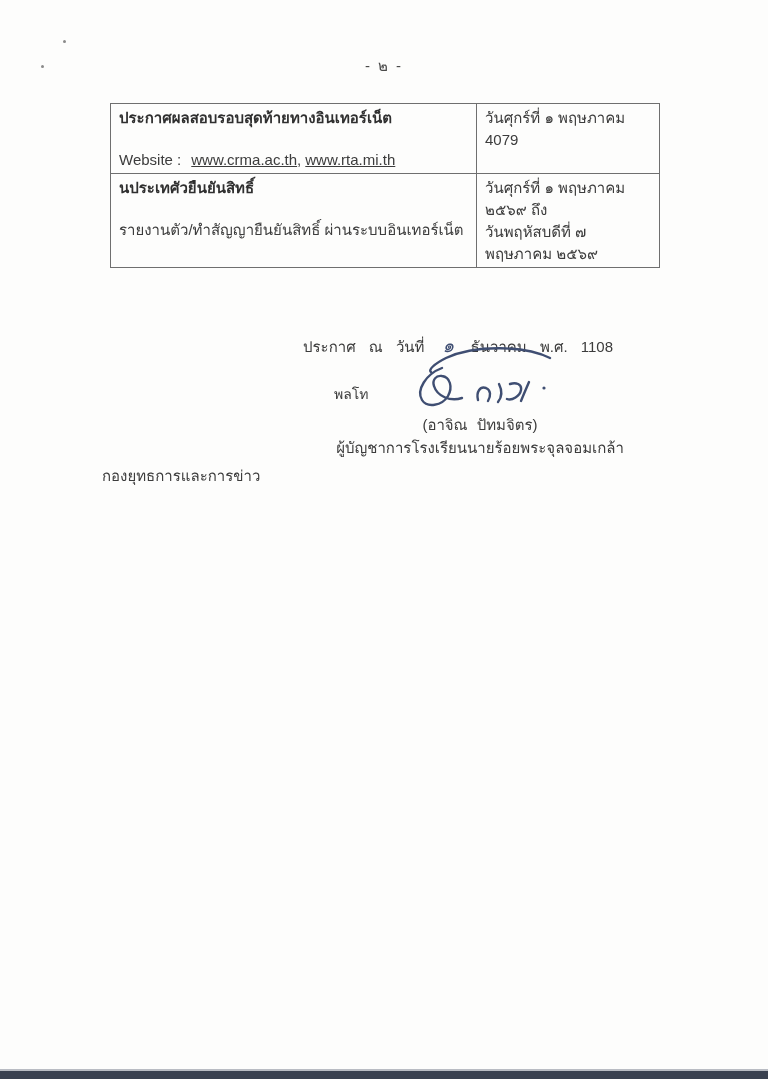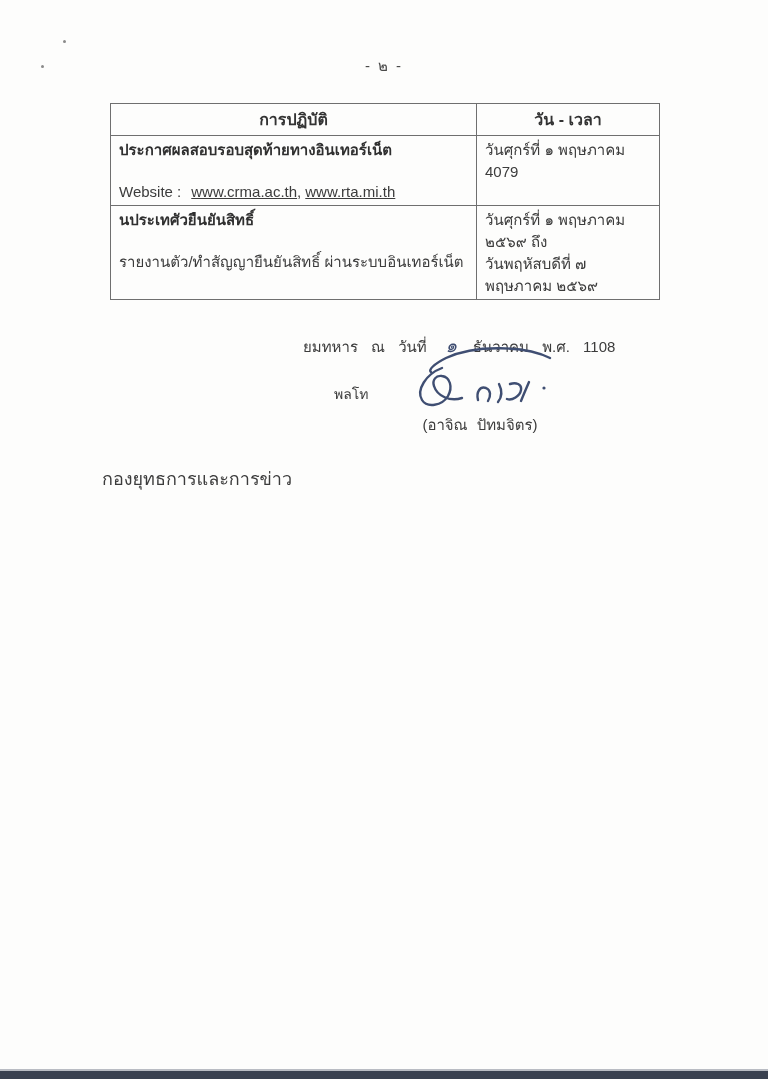--- a/index.html
+++ b/index.html
@@ -57,21 +57,21 @@
   .sig-name{
     position:absolute;left:330px;top:413px;width:300px;
     text-align:center;font-size:15px;color:#3c3c3c;word-spacing:5px;
   }
   .sig-title{
     position:absolute;left:290px;top:436px;width:380px;
     text-align:center;font-size:15px;color:#3c3c3c;
   }
   .footer-dept{
     position:absolute;left:102px;top:464px;
-    font-size:18px;color:#3c3c3c;
+    font-size:15px;color:#3c3c3c;
   }
   
   .scan-edge{
     position:absolute;left:0;bottom:0;width:768px;height:8px;
     background:#3a4150;
   }
   .scan-edge-soft{
     position:absolute;left:0;bottom:8px;width:768px;height:2px;
     background:#b9bcc3;
   }
@@ -85,24 +85,20 @@
   <div class="speck s2"></div>
 
   <div class="page-number">- ๒ -</div>
 
   <table class="schedule">
     <colgroup>
         <col class="col-action">
         <col class="col-date">
       </colgroup>
     <tbody>
-        <tr>
-      <th>การปฏิบัติ</th>
-      <th>วัน - เวลา</th>
-    </tr>
     <tr style="height:44px;">
       <td>
         <div class="row-title">ประกาศผลสอบรอบสุดท้ายทางอินเทอร์เน็ต</div>
         <div class="detail-line">
           <span class="website-label">Website :</span><span class="weblink">www.crma.ac.th</span><span class="link-sep">,</span><span class="weblink">www.rta.mi.th</span>
         </div>
       </td>
       <td>
         <div>วันศุกร์ที่ ๑ พฤษภาคม 4079</div>
       </td>
@@ -114,37 +110,38 @@
       </td>
       <td>
         <div>วันศุกร์ที่ ๑ พฤษภาคม ๒๕๖๙ ถึง</div>
         <div>วันพฤหัสบดีที่ ๗ พฤษภาคม ๒๕๖๙</div>
       </td>
     </tr>
   </tbody>
     </table>
 
   <div class="announce">
-    <span>ยมทหาร ณ วันที่</span><span class="handwritten-day" style="color:#3f4e72;">๑</span><span>ธันวาคม พ.ศ. 1108</span>
+    <span>ประกาศ ณ วันที่</span><span class="handwritten-day" style="color:#3f4e72;">๑</span><span>ธันวาคม พ.ศ. 1108</span>
   </div>
 
   <div class="rank">พลโท</div>
 
   <svg class="signature-svg" width="165" height="72" viewBox="0 0 165 72">
     <g fill="none" stroke="#3f4e72" stroke-width="2.4" stroke-linecap="round">
       <path d="M 152,14 C 128,2 78,0 48,14 C 36,20 30,26 33,28"></path>
       <path d="M 44,24 C 28,30 18,46 24,56 C 29,64 44,62 50,52 C 55,43 52,33 44,32 C 38,31 34,36 36,42 C 39,52 52,58 64,54"></path>
       <path d="M 80,56 C 78,48 82,42 88,44 C 93,46 93,52 90,57"></path>
       <path d="M 101,40 C 104,46 104,53 100,58"></path>
       <path d="M 112,40 C 118,38 124,40 123,46 C 122,52 114,57 109,55"></path>
       <path d="M 131,38 C 128,45 125,52 123,57"></path>
       <circle cx="146" cy="44" r="1.6" fill="#3f4e72" stroke="none"></circle>
     </g>
   </svg>
 
   <div class="sig-name">(อาจิณ ปัทมจิตร)</div>
+  <div class="sig-title">ผู้บัญชาการโรงเรียนนายร้อยพระจุลจอมเกล้า</div>
 
   <div class="footer-dept">กองยุทธการและการข่าว</div>
 
   <div class="scan-edge-soft"></div>
   <div class="scan-edge"></div>
 
 </div>
 
 </body></html>

